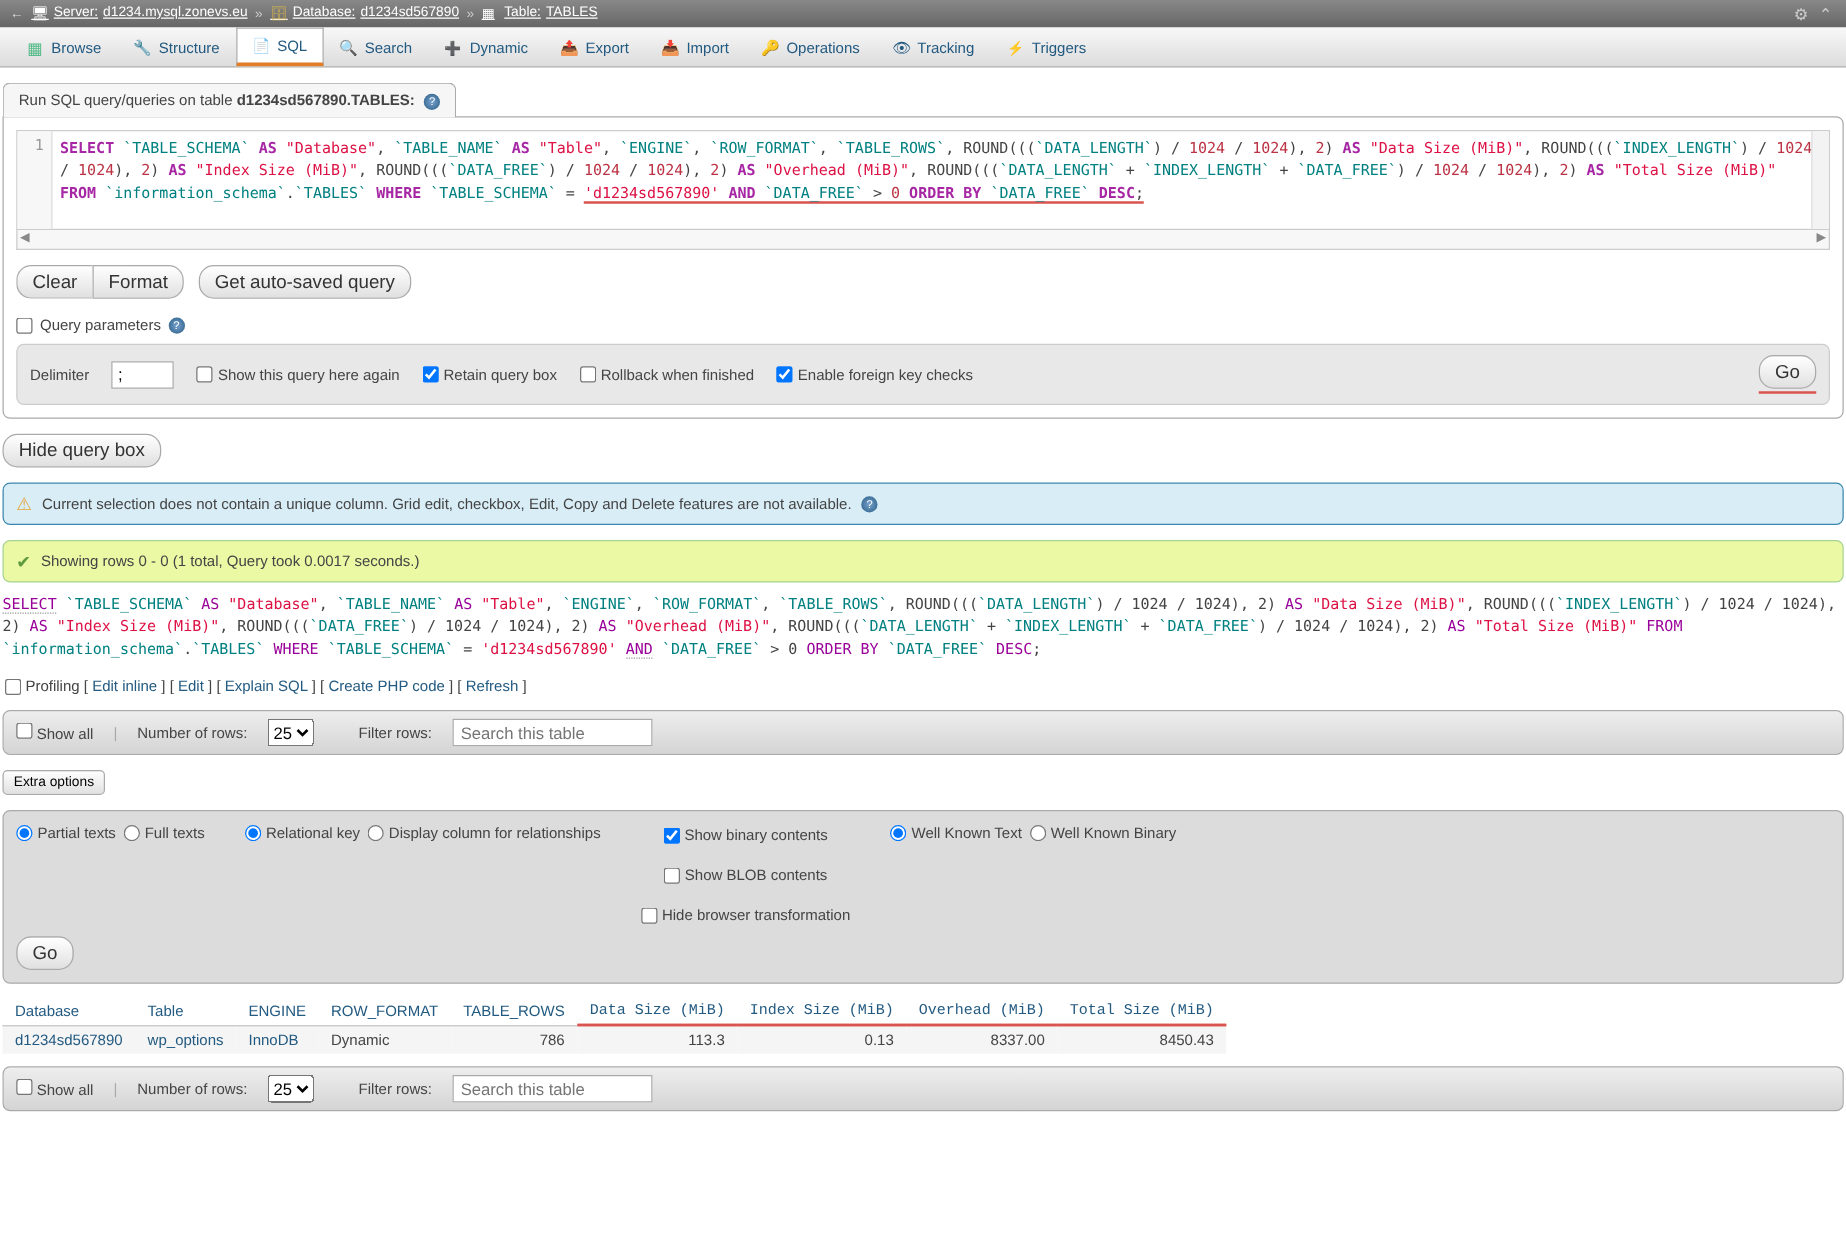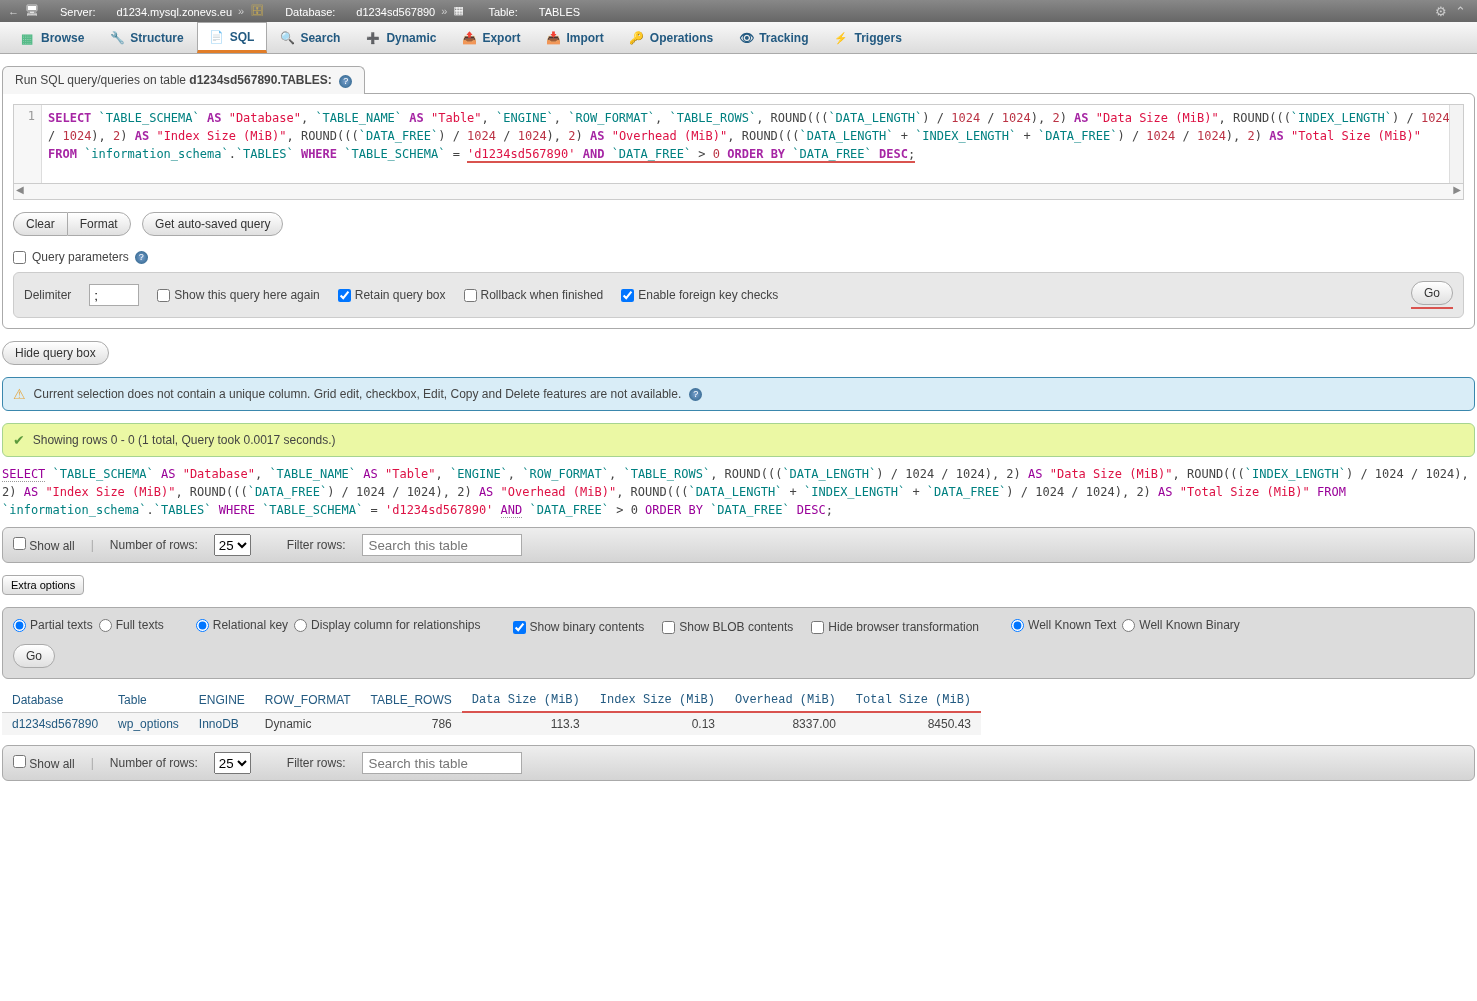--- a/index.html
+++ b/index.html
@@ -2,27 +2,27 @@
 <html><head>
 <meta charset="utf-8">
 <style>
 * { box-sizing: border-box; margin: 0; padding: 0; }
 body { font-family: sans-serif; font-size: 12px; color: #444; background: #fff; width: 1477px; }
 a { color: #235a81; text-decoration: none; cursor: pointer; }
 
 
 .breadcrumb-bar { background: linear-gradient(to bottom, #888, #666); height: 22px; display: flex; align-items: center; padding: 0 8px; color: #fff; font-size: 11px; }
 .breadcrumb-bar .back-arrow { color: #ddd; margin-right: 6px; cursor: pointer; }
-.breadcrumb-bar .crumb { display: flex; align-items: flex-end; gap: 21px; }
+.breadcrumb-bar .crumb { display: flex; align-items: flex-start; gap: 4px; text-decoration: underline; }
 .breadcrumb-bar .sep { margin: 0 6px; color: #ccc; }
 .breadcrumb-right { margin-left: auto; display: flex; gap: 6px; color: #ccc; }
 
 
 .tabs { background: linear-gradient(to bottom, #f8f8f8, #dcdcdc); border-bottom: 1px solid #aaa; display: flex; height: 32px; padding-left: 8px; }
-.tabs .tab { display: flex; align-items: center; gap: 6px; padding: 0 12px; border-top: 1px solid transparent; border-left: 1px solid transparent; border-right: 1px solid transparent; font-weight: bold; color: #235a81; cursor: pointer; }
+.tabs .tab { display: flex; align-items: center; gap: 6px; padding: 0 12px; border-top: 1px solid transparent; border-left: 1px solid transparent; border-right: 1px solid transparent; font-weight: normal; color: #235a81; cursor: pointer; text-align: center; }
 .tabs .tab.active { border-top: 1px solid #aaa; border-left: 1px solid #aaa; border-right: 1px solid #aaa; background: #fff; border-bottom: 3px solid #e17d28; }
 
 
 .content { padding: 12px 2px; }
 
 
 .query-tab-header { display: inline-block; background: #f6f6f6; border: 1px solid #aaa; border-bottom: none; border-radius: 6px 6px 0 0; padding: 6px 12px; font-size: 12px; }
 .query-tab-header .help-icon { margin-left: 4px; }
 .query-fieldset { border: 1px solid #aaa; border-radius: 0 6px 6px 6px; padding: 10px; margin-top: -1px; }
 
@@ -34,21 +34,21 @@
 
 .kw { color: #a626a4; font-weight: bold; }
 .ident { color: #008080; }
 .str { color: #d14; }
 .num { color: #b34; }
 
 .code-scroll-x { height: 16px; border: 1px solid #ccc; border-top: none; background: #f7f7f7; position: relative; }
 .code-scroll-x::after { content: "◀"; position: absolute; left: 2px; top: 0; font-size: 10px; color: #888; }
 .code-scroll-x::before { content: "▶"; position: absolute; right: 2px; top: 0; font-size: 10px; color: #888; }
 
-.btn { background: linear-gradient(to bottom, #fff, #e0e0e0); border: 1px solid #aaa; border-radius: 12px; padding: 4px 12px; font-size: 12px; cursor: pointer; color: #333; }
+.btn { background: linear-gradient(to bottom, #fff, #e0e0e0); border: 1px solid #aaa; border-radius: 12px; padding: 4px 12px; font-size: 15px; cursor: pointer; color: #333; }
 .btn-group { display: inline-flex; margin: 12px 0 8px 0; }
 .btn-group .btn:first-child { border-radius: 12px 0 0 12px; border-right: none; }
 .btn-group .btn:last-child { border-radius: 0 12px 12px 0; }
 
 .checkbox-row { display: flex; align-items: center; gap: 6px; margin: 6px 0; }
 .help-icon { display: inline-block; width: 13px; height: 13px; border-radius: 50%; background: radial-gradient(circle, #7aa2cf 0%, #235a81 100%); color: #fff; font-size: 9px; text-align: center; line-height: 13px; }
 
 .bookmark-row { display: flex; align-items: center; gap: 12px; margin: 10px 0; }
 .bookmark-row input[type=text] { width: 160px; height: 26px; border: 1px solid #aaa; padding: 2px 4px; }
 
@@ -244,20 +244,29 @@
 
   
   <div class="success-box">
     <span class="success-icon">✔</span>
     <span>Showing rows 0 - 0 (1 total, Query took 0.0017 seconds.)</span>
   </div>
 
   
   <div class="sql-display" id="sql-display"><span class="kw2 dotted">SELECT</span> <span class="ident">`TABLE_SCHEMA`</span> <span class="kw2">AS</span> <span class="str">"Database"</span>, <span class="ident">`TABLE_NAME`</span> <span class="kw2">AS</span> <span class="str">"Table"</span>, <span class="ident">`ENGINE`</span>, <span class="ident">`ROW_FORMAT`</span>, <span class="ident">`TABLE_ROWS`</span>, ROUND(((<span class="ident">`DATA_LENGTH`</span>) / 1024 / 1024), 2) <span class="kw2">AS</span> <span class="str">"Data Size (MiB)"</span>, ROUND(((<span class="ident">`INDEX_LENGTH`</span>) / 1024 / 1024), 2) <span class="kw2">AS</span> <span class="str">"Index Size (MiB)"</span>, ROUND(((<span class="ident">`DATA_FREE`</span>) / 1024 / 1024), 2) <span class="kw2">AS</span> <span class="str">"Overhead (MiB)"</span>, ROUND(((<span class="ident">`DATA_LENGTH`</span> + <span class="ident">`INDEX_LENGTH`</span> + <span class="ident">`DATA_FREE`</span>) / 1024 / 1024), 2) <span class="kw2">AS</span> <span class="str">"Total Size (MiB)"</span> <span class="kw2">FROM</span> <span class="ident">`information_schema`</span>.<span class="ident">`TABLES`</span> <span class="kw2">WHERE</span> <span class="ident">`TABLE_SCHEMA`</span> = <span class="str">'d1234sd567890'</span> <span class="kw2 dotted">AND</span> <span class="ident">`DATA_FREE`</span> &gt; 0 <span class="kw2">ORDER BY</span> <span class="ident">`DATA_FREE`</span> <span class="kw2">DESC</span>;</div>
 
+  <div class="actions-row">
+    <input type="checkbox" style="">
+    <span>Profiling</span>
+    [ <a>Edit inline</a> ]
+    [ <a>Edit</a> ]
+    [ <a>Explain SQL</a> ]
+    [ <a>Create PHP code</a> ]
+    [ <a>Refresh</a> ]
+  </div>
 
   
   <div class="nav-row">
     <label><input type="checkbox" style=""> <span>Show all</span></label>
     <span style="color:#aaa">|</span>
     <label>Number of rows:</label>
     <select><option>25</option></select>
     <label style="margin-left:20px">Filter rows:</label>
     <input type="text" placeholder="Search this table" style="">
   </div>
@@ -280,21 +289,21 @@
       <div class="opt-col">
         <label>
             <input type="radio" name="rel" checked="" style=""> 
             <span>Relational key</span>
           </label>
         <label>
             <input type="radio" name="rel" style=""> 
             <span>Display column for relationships</span>
           </label>
       </div>
-      <div class="opt-col" style="flex-direction:row; gap:18px; align-items:center; padding-top:2px">
+      <div class="opt-col" style="flex-direction:column; gap:18px; align-items:center; padding-top:2px">
         <label>
             <input type="checkbox" checked="" style=""> 
             <span>Show binary contents</span>
           </label>
         <label>
             <input type="checkbox" style=""> 
             <span>Show BLOB contents</span>
           </label>
         <label>
             <input type="checkbox" style=""> 

